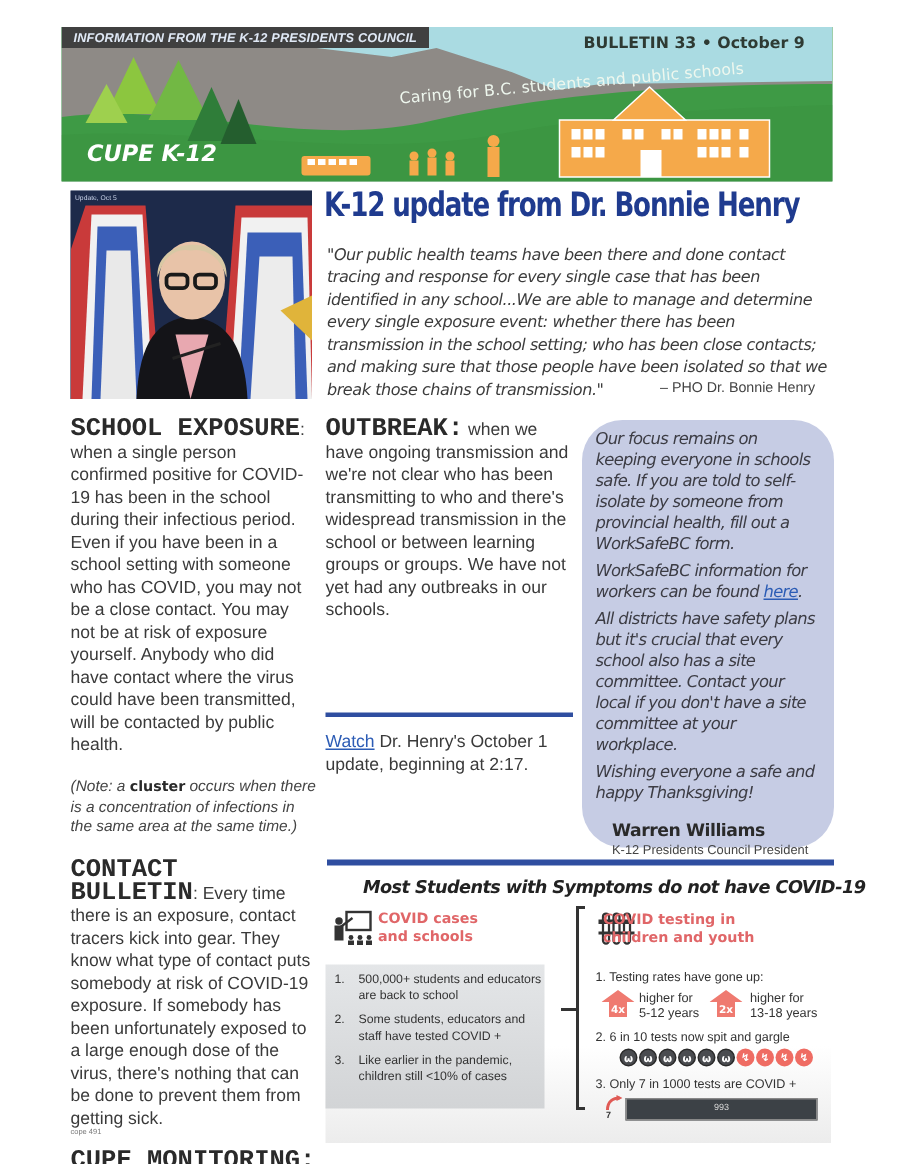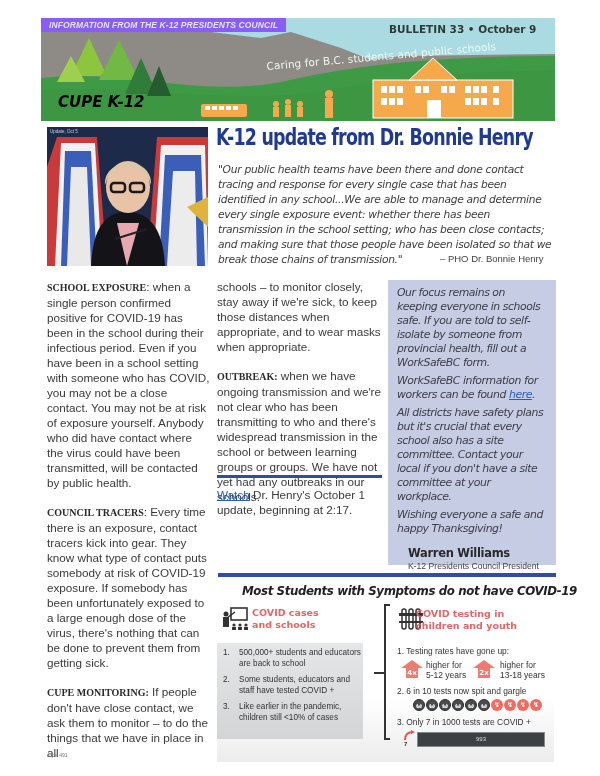--- a/index.html
+++ b/index.html
@@ -2,71 +2,71 @@
 <html><head>
 <meta charset="utf-8">
 <style>
   * { box-sizing: border-box; margin: 0; padding: 0; }
   html, body { width: 600px; height: 776px; background: #ffffff; overflow: hidden; }
   body { position: relative; font-family: "Liberation Sans", sans-serif; color: #3a3a3a; }
 
   
   .banner { position: absolute; left: 41px; top: 18px; width: 514px; height: 103px; overflow: hidden; background: #3e9a45; }
   .banner svg { position: absolute; left: 0; top: 0; }
-  .banner-tag { position: absolute; left: 0; top: 0; height: 14px; padding: 0 8px; background: #8b5cf6; color: #dfe8f5;
+  .banner-tag { position: absolute; left: 0; top: 0; height: 14px; padding: 0 8px; background: #404040; color: #dfe8f5;
     font: italic bold 8.5px "Liberation Sans", sans-serif; line-height: 14px; letter-spacing: 0.1px; }
   .bulletin { position: absolute; left: 348px; top: 5px; font: bold 10.5px "DejaVu Sans", sans-serif; color: #2e3a33; }
   .tagline { position: absolute; left: 226px; top: 42px; font: 10.5px "DejaVu Sans", sans-serif; color: #eef7ee;
     transform: rotate(-5deg); transform-origin: left bottom; letter-spacing: 0.1px; white-space: nowrap; }
-  .cupe { position: absolute; left: 17px; top: 75px; font: italic bold 15px "DejaVu Sans", sans-serif; color: #000000; }
+  .cupe { position: absolute; left: 17px; top: 75px; font: italic bold 15px "DejaVu Sans", sans-serif; color: #ffffff; }
 
   
   .photo { position: absolute; left: 47px; top: 127px; width: 161px; height: 139px; overflow: hidden; background: #233154; }
   .photo-caption { position: absolute; left: 3px; top: 2px; font: 4.5px "Liberation Sans", sans-serif; color: #c9d2e8; }
 
   
   .headline { position: absolute; left: 216px; top: 124px; width: 340px; font: bold 22.5px "DejaVu Sans Condensed", "DejaVu Sans", sans-serif;
     color: #1f3b8f; letter-spacing: -0.9px; transform: scaleX(0.86); transform-origin: left; white-space: nowrap; }
   .quote { position: absolute; left: 218px; top: 162px; width: 338px; font: italic 10.7px "DejaVu Sans", sans-serif; line-height: 15px; color: #3c3c3c; letter-spacing: -0.3px; }
   .quote-attrib { position: absolute; left: 440px; top: 253px; font: 9.5px "Liberation Sans", sans-serif; color: #444; }
 
   
   .col { position: absolute; font-size: 11.7px; line-height: 15px; color: #3a3a3a; font-family: "Liberation Sans", sans-serif; }
-  .col b.kw { font-family: Liberation Serif, serif; font-weight: bold; font-size: 10px; color: #2a2a2a; }
+  .col b.kw { font-family: Liberation Mono, monospace; font-weight: bold; font-size: 17px; color: #2a2a2a; }
   .col p { margin-bottom: 14px; }
   .col1 { left: 47px; top: 279px; width: 164px; }
   .col2 { left: 217px; top: 279px; width: 167px; }
   .note { font-style: italic; font-size: 10.3px; line-height: 13.5px; color: #444; }
   .note b { font-style: normal; font-family: "DejaVu Sans", sans-serif; font-size: 9.5px; color: #2a2a2a; }
   .footer-code { position: absolute; left: 47px; top: 752px; font: 5px "Liberation Sans", sans-serif; color: #777; }
 
   .blue-rule { position: absolute; left: 217px; top: 475px; width: 165px; height: 3px; background: #2f4ea0; }
   .link { color: #2c5cb5; text-decoration: underline; }
   .watch { position: absolute; left: 217px; top: 487px; width: 168px; font: 11.7px "Liberation Sans", sans-serif; line-height: 15px; color: #3a3a3a; }
   .watch p { margin-bottom: 15px; }
 
   
-  .sidebar { position: absolute; left: 388px; top: 280px; width: 168px; height: 285px; background: #c6cce4; padding: 6px 8px 0 9px; }
+  .sidebar { position: absolute; left: 388px; top: 280px; width: 168px; height: 285px; background: #c6cce4; padding: 6px 8px 0 9px; border-radius: 27px; }
   .sidebar p { font: italic 10.9px "DejaVu Sans", sans-serif; line-height: 14px; color: #3c3c44; margin-bottom: 4px; letter-spacing: -0.45px; }
   .sidebar .sig-name { font: bold 11.5px "DejaVu Sans", sans-serif; color: #2a2a2a; margin-top: 10px; margin-left: 11px; letter-spacing: -0.3px; }
   .sidebar .sig-title { font: 8.6px "Liberation Sans", sans-serif; color: #444; margin-left: 11px; margin-top: 1px; }
 
   .wide-rule { position: absolute; left: 218px; top: 573px; width: 338px; height: 4px; background: #2f4ea0; }
 
   
   .info-title { position: absolute; left: 242px; top: 584px; font: italic bold 11.8px "DejaVu Sans", sans-serif; color: #222; letter-spacing: -0.4px; white-space: nowrap; }
   .info-left-head { position: absolute; left: 252px; top: 607px; font: bold 9.5px "DejaVu Sans", sans-serif; color: #e06668; line-height: 12px; }
   .info-left-box { position: absolute; left: 217px; top: 643px; width: 146px; height: 96px; background: linear-gradient(#e4e6e8, #d2d4d6); }
   .info-left-box ol { list-style: none; padding: 5px 0 0 6px; }
   .info-left-box li { font: 8.2px "Liberation Sans", sans-serif; color: #333; line-height: 10.5px; margin-bottom: 6px; display: flex; }
   .info-left-box li .n { width: 16px; flex: none; }
   .info-bg { position: absolute; left: 217px; top: 600px; width: 337px; height: 162px; background: linear-gradient(#ffffff 60%, #ececec); }
   .bracket { position: absolute; left: 384px; top: 604px; width: 6px; height: 136px; border: 2px solid #333; border-right: none; }
   .bracket-tick { position: absolute; left: 374px; top: 672px; width: 10px; height: 2px; background: #333; }
-  .info-right-head { position: absolute; left: 416px; top: 608px; font: bold 9.5px "DejaVu Sans", sans-serif; color: #e06668; line-height: 12px; }
+  .info-right-head { position: absolute; left: 402px; top: 608px; font: bold 9.5px "DejaVu Sans", sans-serif; color: #e06668; line-height: 12px; }
   .ir-item { position: absolute; font: 8.4px "Liberation Sans", sans-serif; color: #333; white-space: nowrap; }
   .arrow-up { position: absolute; width: 22px; height: 18px; }
   .arrow-lbl { position: absolute; font: 8.5px "Liberation Sans", sans-serif; color: #333; line-height: 10px; }
   .circles { position: absolute; left: 413px; top: 699px; display: flex; gap: 1px; }
   .circ { width: 12px; height: 12px; border-radius: 50%; font: bold 7px "DejaVu Sans", sans-serif; color: #fff; text-align: center; line-height: 12px; }
   .circ.g { background: #4a4c50; border: 1px solid #2a2a2a; }
   .circ.r { background: #ef6c63; }
   .bar993 { position: absolute; left: 417px; top: 732px; width: 128px; height: 15px; background: #3c4146; border: 1px solid #888; color: #dcdcdc;
     font: 6px "Liberation Sans", sans-serif; text-align: center; line-height: 13px; }
   .seven { position: absolute; left: 404px; top: 741px; font: bold 6px "Liberation Sans", sans-serif; color: #333; }
@@ -173,30 +173,32 @@
 </div>
 
 <h1 class="headline">K-12 update from Dr. Bonnie Henry</h1>
 <div class="quote">"Our public health teams have been there and done contact tracing and response for every single case that has been identified in any school...We are able to manage and determine every single exposure event: whether there has been transmission in the school setting; who has been close contacts; and making sure that those people have been isolated so that we break those chains of transmission."</div>
 <div class="quote-attrib">– PHO Dr. Bonnie Henry</div>
 
 <div class="col col1">
   <p>
     <b class="kw">SCHOOL EXPOSURE</b><span>: when a single person confirmed positive for COVID-19 has been in the school during their infectious period.  Even if you have been in a school setting with someone who has COVID, you may not be a close contact. You may not be at risk of exposure yourself. Anybody who did have contact where the virus could have been transmitted, will be contacted by public health.</span>
   </p>
-  <p>
-    <b class="kw">COUNCIL TRACERS</b><span>: Every time there is an exposure, contact tracers kick into gear. They know what type of contact puts somebody at risk of COVID-19 exposure. If somebody has been unfortunately exposed to a large enough dose of the virus, there's nothing that can be done to prevent them from getting sick.</span>
+  <p class="note">
+    <span>(Note: a </span><b>cluster</b><span> occurs when there is a concentration of infections in the same area at the same time.)</span>
+  </p>
+  <p>
+    <b class="kw">CONTACT BULLETIN</b><span>: Every time there is an exposure, contact tracers kick into gear. They know what type of contact puts somebody at risk of COVID-19 exposure. If somebody has been unfortunately exposed to a large enough dose of the virus, there's nothing that can be done to prevent them from getting sick.</span>
   </p>
   <p>
     <b class="kw">CUPE MONITORING:</b><span> If people don't have close contact, we ask them to monitor – to do the things that we have in place in all</span>
   </p>
 </div>
 
 <div class="col col2">
-  <p>schools – to monitor closely, stay away if we're sick, to keep those distances when appropriate, and to wear masks when appropriate.</p>
   <p>
     <b class="kw">OUTBREAK:</b><span> when we have ongoing transmission and we're not clear who has been transmitting to who and there's widespread transmission in the school or between learning groups or groups. We have not yet had any outbreaks in our schools.</span>
   </p>
 </div>
 
 <div class="blue-rule"></div>
 
 <div class="watch">
   <p>
     <a class="link">Watch</a><span> Dr. Henry's October 1 update, beginning at 2:17.</span>

